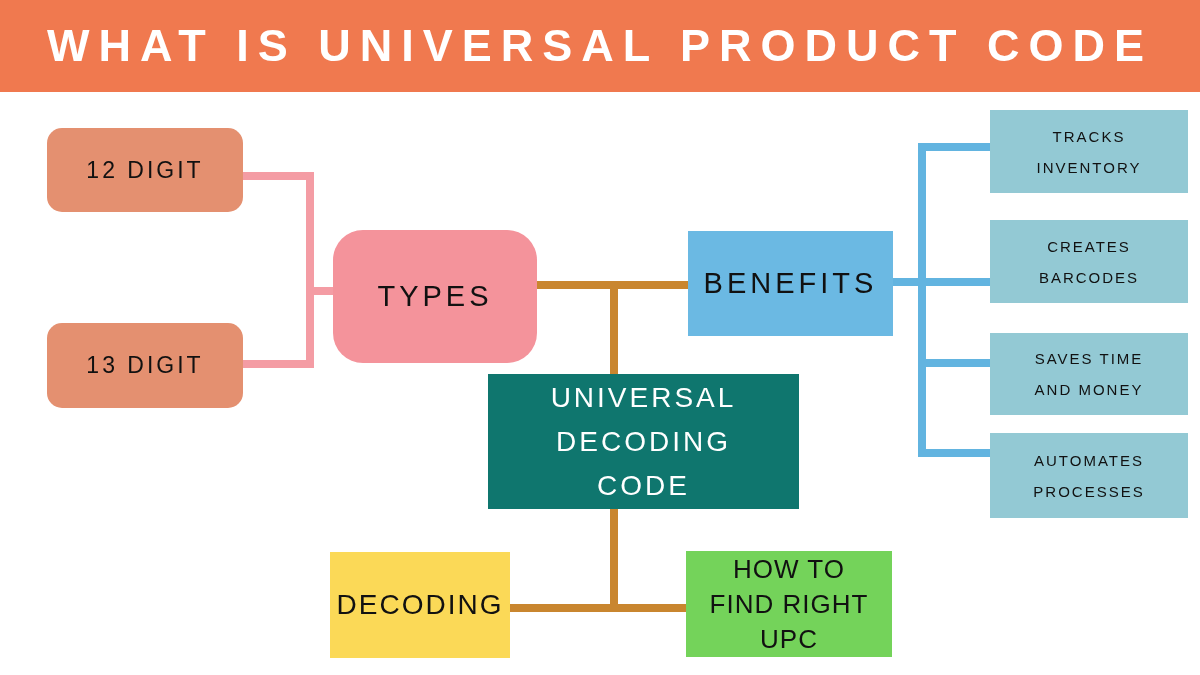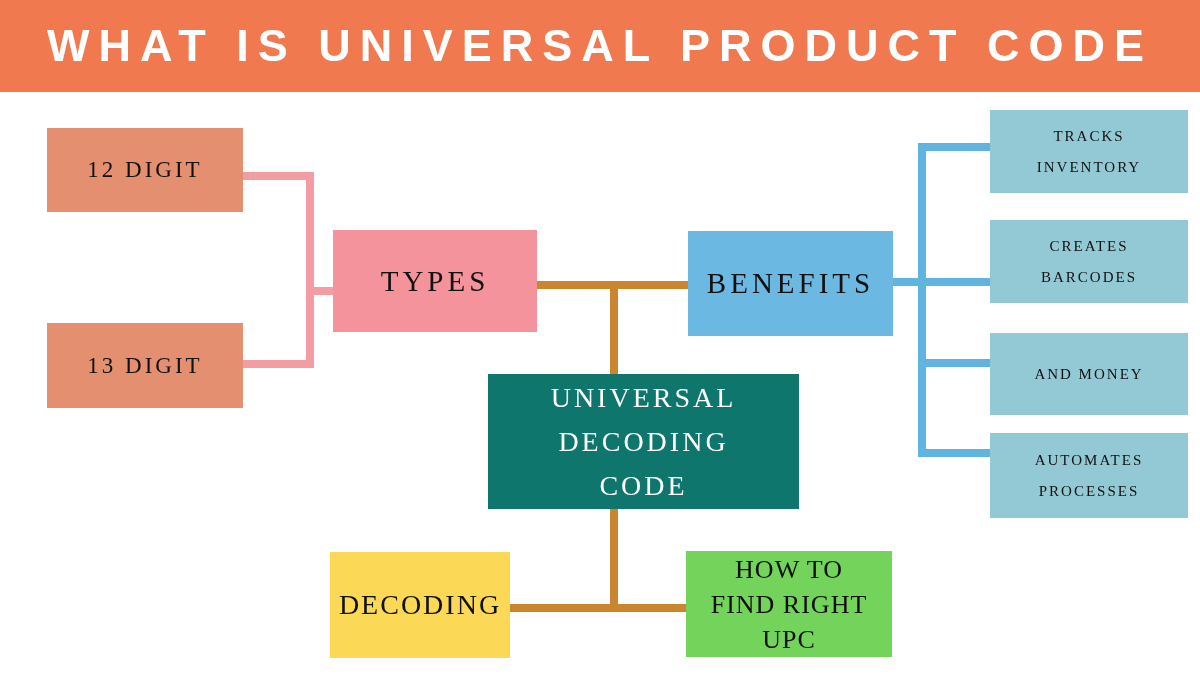--- a/index.html
+++ b/index.html
@@ -17,30 +17,30 @@
     display:flex;align-items:center;justify-content:center;
   }
   .header-title{
     color:#ffffff;font-size:45px;font-weight:bold;
     letter-spacing:9px;white-space:nowrap;text-align:right;
   }
 
   
   .node{
     display:flex;flex-direction:column;align-items:center;justify-content:center;
-    text-align:center;color:#111111;font-family:Liberation Serif, serif;
+    text-align:center;color:#111111;
   }
   .node .line{display:block;}
 
-  .digit-box{background:#E49070;font-size:23px;letter-spacing:3px;}
+  .digit-box{background:#E49070;font-size:23px;letter-spacing:3px;border-radius:15px;}
   .digit12{left:47px;top:128px;width:196px;height:84px;}
   .digit13{left:47px;top:323px;width:196px;height:85px;}
 
-  .types{left:333px;top:230px;width:204px;height:102px;background:#F4939B;
-         font-size:29px;letter-spacing:4px;}
+  .types{left:333px;top:230px;width:204px;height:133px;background:#F4939B;
+         font-size:29px;letter-spacing:4px;border-radius:30px;}
   .benefits{left:688px;top:231px;width:205px;height:105px;background:#6BB9E3;
          font-size:29px;letter-spacing:4px;text-align:right;}
 
   .upc{left:488px;top:374px;width:311px;height:135px;background:#0f766e;
        color:#ffffff;font-size:28px;letter-spacing:3px;line-height:44px;}
 
   .decoding{left:330px;top:552px;width:180px;height:106px;background:#FBD957;
        font-size:28px;letter-spacing:2px;}
   .howto{left:686px;top:551px;width:206px;height:106px;background:#74D35A;
        font-size:26px;letter-spacing:1px;line-height:35px;}
@@ -128,18 +128,19 @@
 
 <div class="abs node teal tracks">
   <span class="line">TRACKS</span>
   <span class="line">INVENTORY</span>
 </div>
 <div class="abs node teal creates">
   <span class="line">CREATES</span>
   <span class="line">BARCODES</span>
 </div>
 <div class="abs node teal saves">
+  <span class="line">SAVES TIME</span>
   <span class="line">AND MONEY</span>
 </div>
 <div class="abs node teal automates">
   <span class="line">AUTOMATES</span>
   <span class="line">PROCESSES</span>
 </div>
 
 </body></html>

